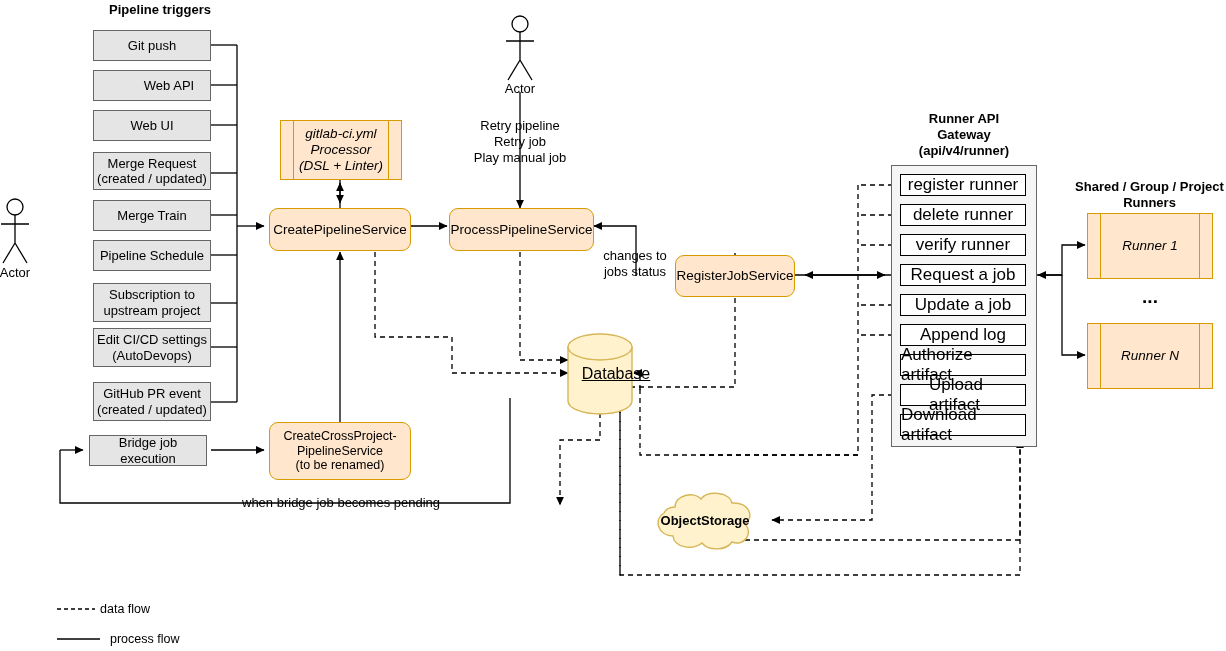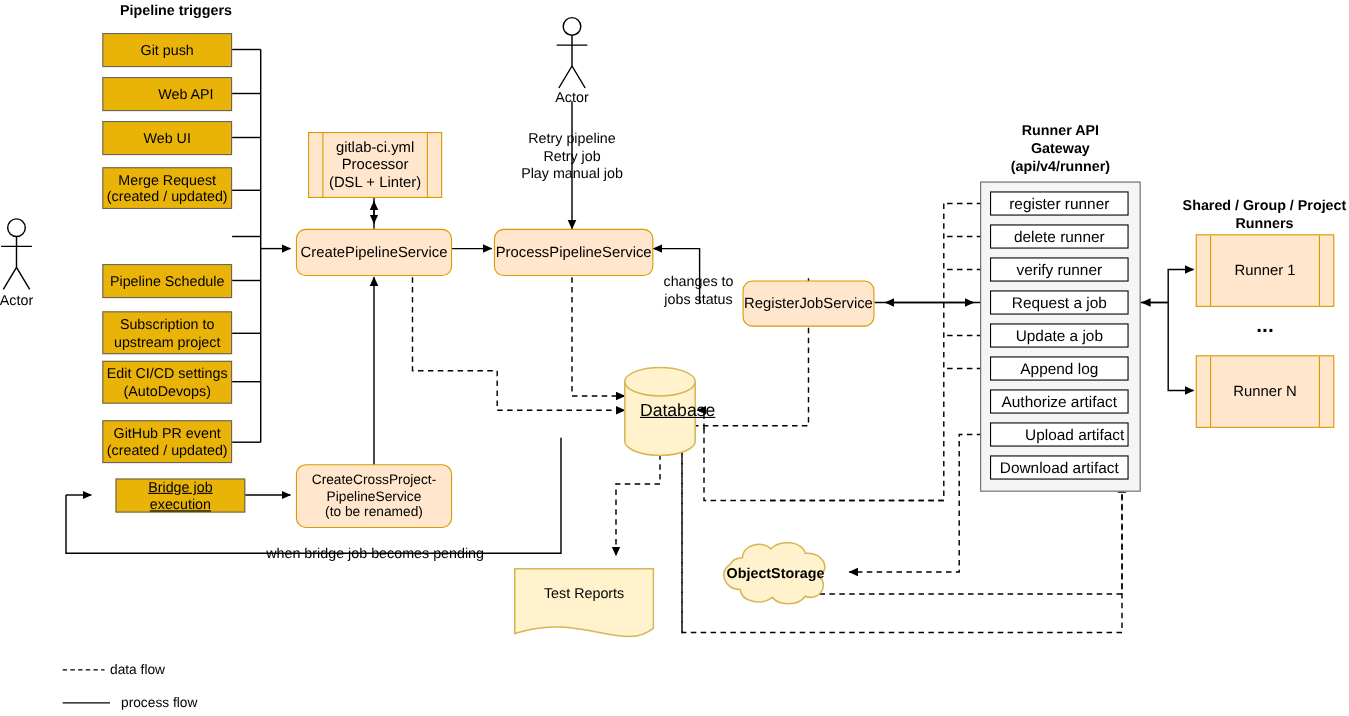--- a/index.html
+++ b/index.html
@@ -32,21 +32,21 @@
     box-sizing: border-box;
     display: flex;
     align-items: center;
     justify-content: center;
     text-align: center;
     line-height: 1.18;
     white-space: pre-line;
   }
   
   .trigger {
-    background: #eab308;
+    background: #e5e5e5;
     border: 1px solid #666666;
     font-size: 13px;
     color: #000;
   }
   
   .service {
     background: #ffe6cc;
     border: 1.6px solid #d79b00;
     border-radius: 9px;
     font-size: 13.5px;
@@ -65,37 +65,37 @@
     bottom: 0;
     width: 0;
     border-left: 1.6px solid #d79b00;
   }
   .component .bar-l { left: 12px; }
   .component .bar-r { right: 12px; }
   .component .ctext {
     position: absolute;
     left: 14px; right: 14px; top: 0; bottom: 0;
     display: flex; align-items: center; justify-content: center;
-    text-align: center; white-space: pre-line; line-height: 1.18;
+    text-align: center; white-space: pre-line; line-height: 1.18; font-style: italic;
   }
   
   .gateway-box {
     position: absolute;
     background: #f5f5f5;
     border: 1px solid #666666;
   }
   .api-item {
     position: absolute;
     box-sizing: border-box;
     background: #ffffff;
     border: 1px solid #000000;
     display: flex;
     align-items: center;
     justify-content: center;
-    font-size: 14px;
+    font-size: 17px;
   }
   
   .label {
     position: absolute;
     font-size: 13px;
     text-align: center;
     line-height: 1.22;
     white-space: pre-line;
   }
   .label.bold { font-weight: bold; }
@@ -232,36 +232,39 @@
   <div class="node trigger" style="left:93px; top:70px; width:118px; height:31px;padding-left:34px;">
     <span>Web API</span>
   </div>
   <div class="node trigger" style="left:93px; top:110px; width:118px; height:31px;">
     <span>Web UI</span>
   </div>
   <div class="node trigger" style="left:93px; top:152px; width:118px; height:38px;">
     <span>Merge Request
 (created / updated)</span>
   </div>
+  <div class="node trigger" style="left:93px; top:200px; width:118px; height:31px;">
+    <span>Merge Train</span>
+  </div>
   <div class="node trigger" style="left:93px; top:240px; width:118px; height:31px;">
     <span>Pipeline Schedule</span>
   </div>
   <div class="node trigger" style="left:93px; top:283px; width:118px; height:39px;">
     <span>Subscription to
 upstream project</span>
   </div>
   <div class="node trigger" style="left:93px; top:328px; width:118px; height:39px;">
     <span>Edit CI/CD settings
 (AutoDevops)</span>
   </div>
   <div class="node trigger" style="left:93px; top:382px; width:118px; height:39px;">
     <span>GitHub PR event
 (created / updated)</span>
   </div>
-  <div class="node trigger" style="left:105px; top:435px; width:118px; height:31px;text-decoration:underline;">
+  <div class="node trigger" style="left:89px; top:435px; width:118px; height:31px;">
     <span>Bridge job execution</span>
   </div>
 
   <div class="component" style="left:280px; top:120px; width:120px; height:58px;">
     <span class="bar-l"></span>
     <span class="bar-r"></span>
     <span class="ctext">gitlab-ci.yml
 Processor
 (DSL + Linter)</span>
   </div>
@@ -287,27 +290,20 @@
   <div style="position:absolute; left:566px; top:333px; width:68px; height:82px;">
     <svg width="68" height="82" viewBox="0 0 68 82">
       <path d="M2,14 V68 A32,13 0 0 0 66,68 V14 Z" fill="#fff2cc" stroke="#d6b656" stroke-width="1.4"></path>
       <ellipse cx="34" cy="14" rx="32" ry="13" fill="#fff2cc" stroke="#d6b656" stroke-width="1.4"></ellipse>
     </svg>
     <div style="position:absolute; left:16px; top:0; width:68px; height:82px;
                 display:flex; align-items:center; justify-content:center;
                 font-size:16px;text-decoration:underline;">Database</div>
   </div>
 
-  <div style="position:absolute; left:467px; top:516px; width:128px; height:66px;">
-    <svg width="128" height="66" viewBox="0 0 128 66">
-      <path d="M1,1 H127 V55 C100,78 60,40 1,60 Z" fill="#fff2cc" stroke="#d6b656" stroke-width="1.4"></path>
-    </svg>
-    <div style="position:absolute; left:0; top:0; width:128px; height:46px;
-                display:flex; align-items:center; justify-content:center; font-size:13px;">Test Reports</div>
-  </div>
 
   <div style="position:absolute; left:650px; top:489px; width:110px; height:62px;font-weight:bold;">
     <svg width="110" height="62" viewBox="0 0 110 62">
       <path d="M25,18 C25,6 44,2 51,10 C58,1 80,3 82,14 C99,13 105,28 95,35
                C104,44 94,58 82,53 C76,62 58,62 52,54 C42,62 24,58 23,47
                C8,47 3,30 14,24 C15,21 19,18 25,18 Z" fill="#fff2cc" stroke="#d6b656" stroke-width="1.4"></path>
     </svg>
     <div style="position:absolute; left:0; top:0; width:110px; height:62px;
                 display:flex; align-items:center; justify-content:center; font-size:13px;">ObjectStorage</div>
   </div>

